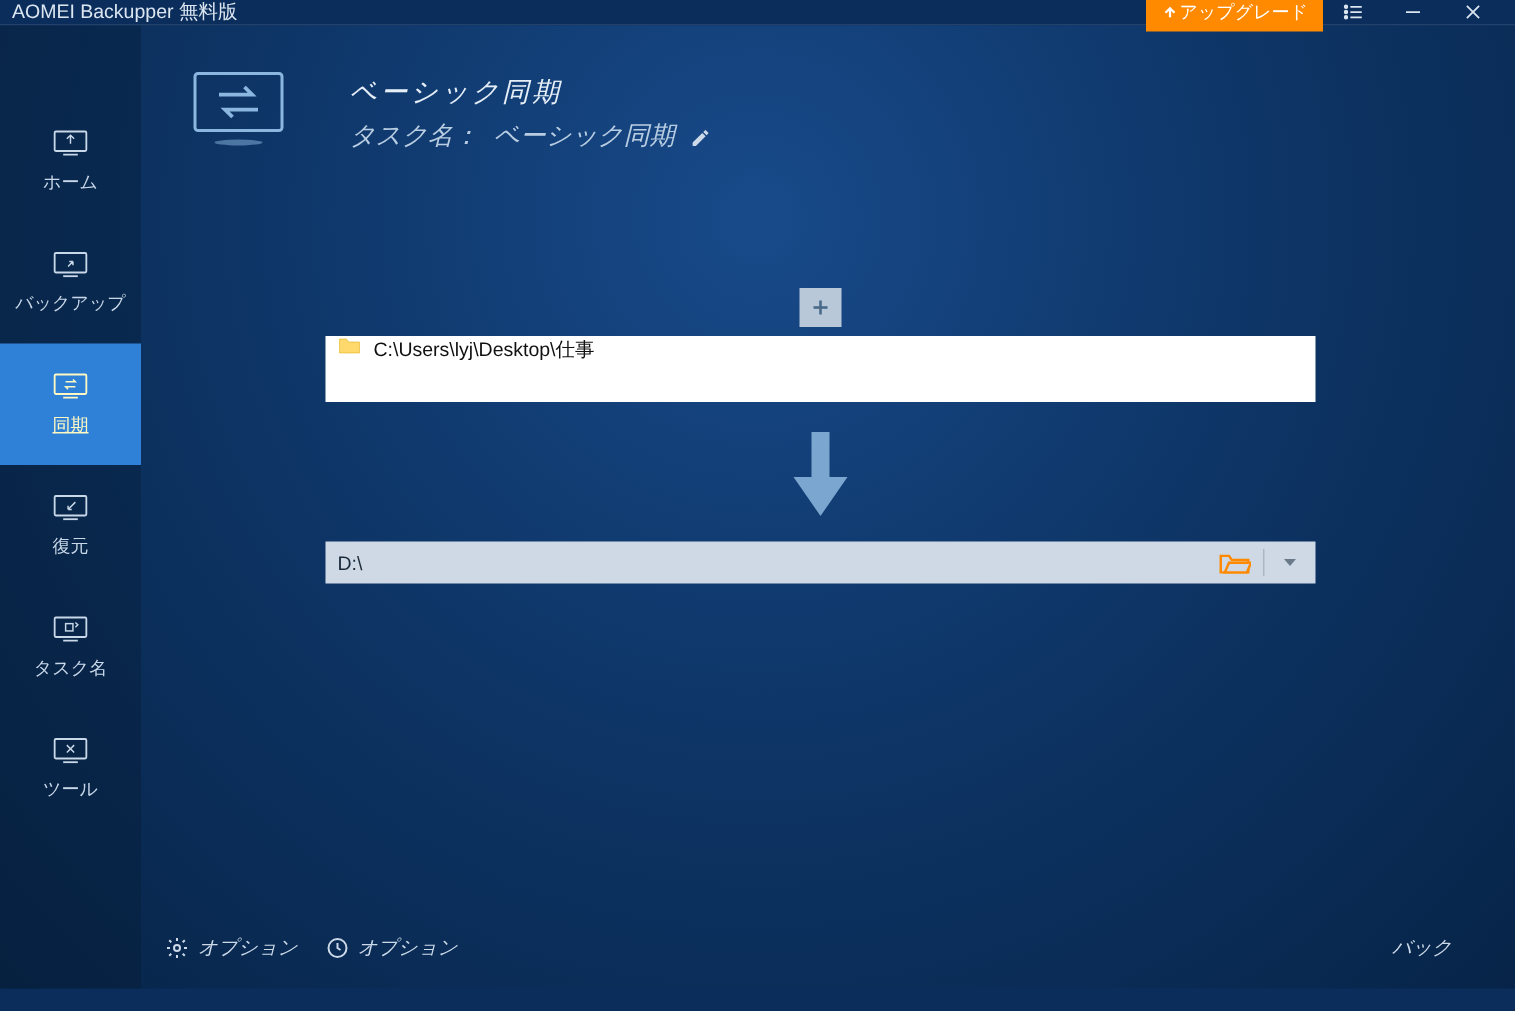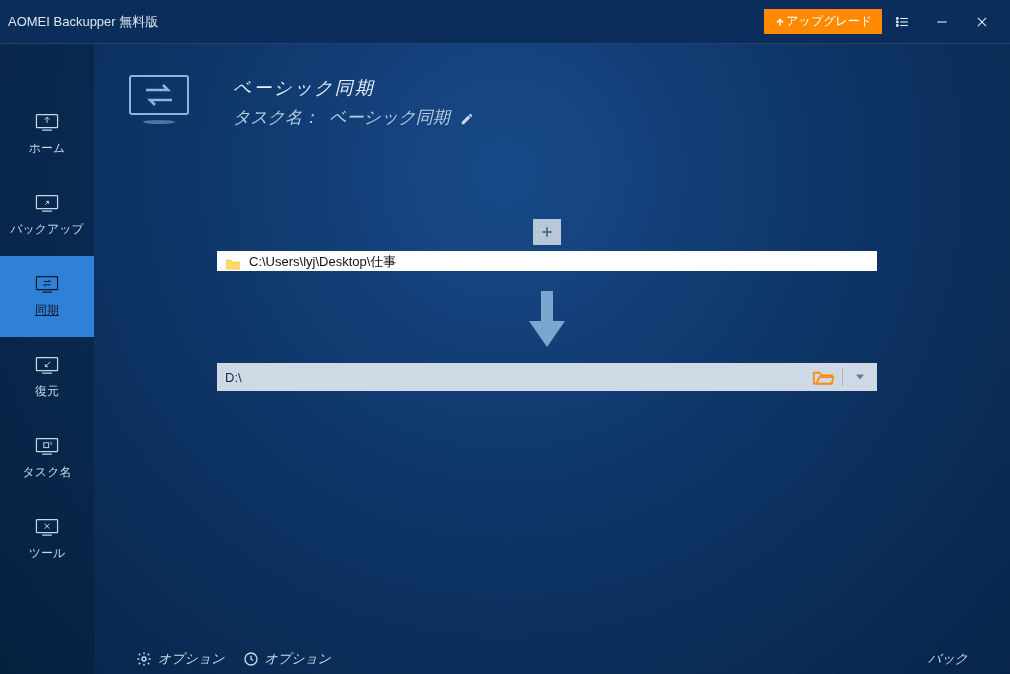--- a/index.html
+++ b/index.html
@@ -1,67 +1,67 @@
 <!DOCTYPE html>
 <html><head>
 <meta charset="utf-8">
 <style>
 * { margin: 0; padding: 0; box-sizing: border-box; font-family: "Meiryo", "Yu Gothic", sans-serif; }
 body { width: 1010px; height: 674px; background: #0a2d5c; overflow: hidden; position: relative; }
 
 
-.titlebar { height: 44px; background: #0a2d5c; display: flex; align-items: center; padding: 0 8px; border-bottom: 1px solid rgba(255,255,255,0.1); }
+.titlebar { height: 17px; background: #0a2d5c; display: flex; align-items: center; padding: 0 8px; border-bottom: 1px solid rgba(255,255,255,0.1); }
 .titlebar .title { color: #dce6f0; font-size: 13px; flex: 1; }
 .titlebar .upgrade { background: #ff8a00; color: #fff; font-size: 12px; padding: 4px 10px; display: flex; align-items: center; gap: 0; cursor: pointer; }
 .titlebar .upgrade svg { width: 12px; height: 12px; }
 .titlebar .winbtn { width: 40px; height: 32px; display: flex; align-items: center; justify-content: center; color: #dce6f0; cursor: pointer; }
 .titlebar .winbtn svg { width: 14px; height: 14px; }
 
 
 .app { display: flex; height: calc(674px - 32px); background: radial-gradient(ellipse at 50% 20%, #184a8a 0%, #0e3668 45%, #072448 100%); }
 
 
 .sidebar { width: 94px; background: rgba(6,25,50,0.35); display: flex; flex-direction: column; padding-top: 50px; }
 .sidebar .item { display: flex; flex-direction: column; align-items: center; gap: 8px; padding: 18px 0; color: #c9d8e8; font-size: 12px; cursor: pointer; }
-.sidebar .item.active { background: #2f81d8; color: #0f172a; text-decoration: underline; }
+.sidebar .item.active { background: #2f81d8; color: #fef9c3; text-decoration: underline; }
 .sidebar .item .icon { width: 26px; height: 20px; color: currentColor; }
 .sidebar .item .icon svg { width: 100%; height: 100%; }
 
 
 .main { flex: 1; padding: 28px 40px 20px 30px; position: relative; display: flex; flex-direction: column; }
 
 .header { display: flex; align-items: flex-start; gap: 24px; }
 .header .monitor { width: 70px; height: 56px; color: #8bb6e0; }
 .header .monitor svg { width: 100%; height: 100%; }
 .header .titleblock { padding-top: 4px; margin-left: 15px; }
 .header .page-title { color: #e6eef7; font-size: 18px; letter-spacing: 2px; font-style: italic; margin-bottom: 6px; }
 .header .taskrow { display: flex; align-items: center; gap: 10px; color: #b8cde2; font-size: 17px; font-style: italic; }
 .header .taskrow .pencil { width: 14px; height: 14px; color: #cbd9e8; cursor: pointer; }
 
 .centerblock { display: flex; flex-direction: column; align-items: center; margin-top: 90px; }
 
 .addbtn { width: 28px; height: 26px; background: #b8c8d8; display: flex; align-items: center; justify-content: center; color: #4a6a8a; cursor: pointer; margin-bottom: 6px; }
 .addbtn svg { width: 14px; height: 14px; }
 
-.srcbar { width: 660px; height: 20px; background: #fff; display: flex; align-items: flex-end; padding: 0 8px; gap: 8px; cursor: pointer; }
+.srcbar { width: 660px; height: 44px; background: #fff; display: flex; align-items: flex-start; padding: 0 8px; gap: 8px; cursor: pointer; }
 .srcbar .foldericon { width: 16px; height: 14px; }
 .srcbar .path { font-size: 13px; color: #111; }
 
 .arrow-down { margin: 18px 0 10px 0; color: #7ba6d0; }
 .arrow-down svg { width: 42px; height: 60px; }
 
 .destbar { width: 660px; height: 28px; background: #ced9e5; display: flex; align-items: center; padding: 0 8px; gap: 8px; cursor: pointer; }
 .destbar .path { font-size: 13px; color: #1a2a3a; flex: 1; }
 .destbar .browse { width: 22px; height: 28px; display: flex; align-items: center; justify-content: center; color: #ff8a00; }
 .destbar .sep { width: 1px; height: 18px; background: #aab8c6; }
 .destbar .drop { width: 18px; height: 28px; display: flex; align-items: center; justify-content: center; color: #6a7a8a; cursor: pointer; }
 .destbar .drop svg { width: 8px; height: 6px; }
 
 
-.footer { position: absolute; left: 42px; right: 18px; bottom: 18px; display: flex; align-items: flex-start; }
+.footer { position: absolute; left: 16px; right: 18px; bottom: 18px; display: flex; align-items: flex-start; }
 .footer .opt { display: flex; align-items: center; gap: 6px; color: #cbd9e8; font-size: 13px; font-style: italic; cursor: pointer; margin-right: 18px; }
 .footer .opt svg { width: 16px; height: 16px; }
 .footer .spacer { flex: 1; }
 .footer .back { color: #cbd9e8; font-size: 13px; font-style: italic; cursor: pointer; margin-right: 24px; font-family: Liberation Mono, monospace; }
 .footer .startwrap { border: 2px dashed #ff2a2a; padding: 8px 10px; }
 .footer .start { background: #ff8a00; color: #fff; padding: 8px 28px; font-size: 14px; display: flex; align-items: center; gap: 6px; cursor: pointer; border: none; }
 .footer .start .chev { font-size: 11px; }
 
 </style>
 </head>

